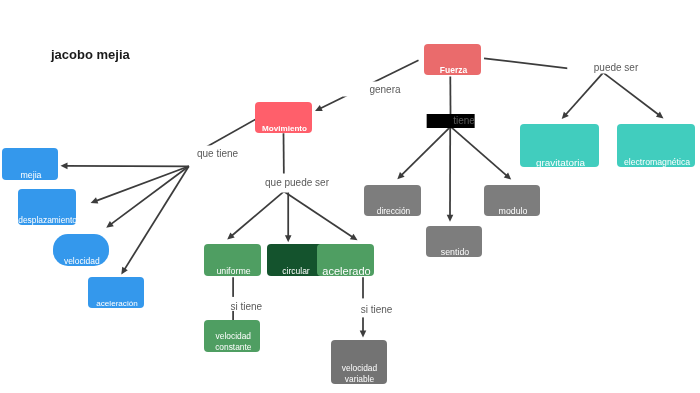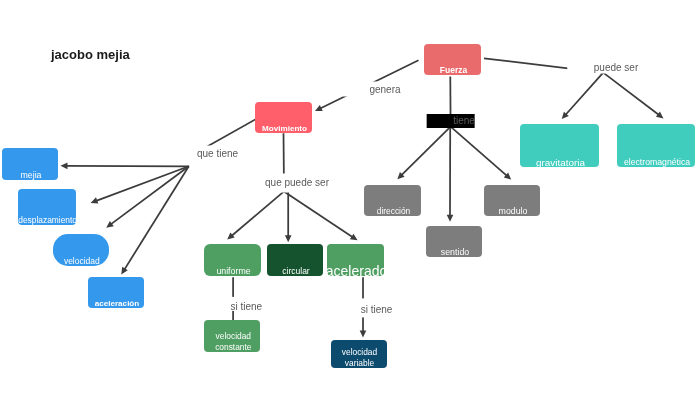--- a/index.html
+++ b/index.html
@@ -122,36 +122,36 @@
     </div>
   <div class="node" style="left: 2px; top: 148px; width: 56px; height: 32px; background: rgb(52, 152, 236); color: rgb(255, 255, 255); font-size: 8.8px; font-weight: normal;">
       <span>mejia</span>
     </div>
   <div class="node" style="left: 17.6px; top: 189px; width: 58px; height: 36.4px; background: rgb(52, 152, 236); color: rgb(255, 255, 255); font-size: 8.4px; font-weight: normal;">
       <span>desplazamiento</span>
     </div>
   <div class="node" style="left: 52.6px; top: 234px; width: 56.5px; height: 31.7px; background: rgb(52, 152, 236); color: rgb(255, 255, 255); font-size: 8.5px; font-weight: normal; border-radius: 15px;">
       <span>velocidad</span>
     </div>
-  <div class="node" style="left: 88px; top: 277px; width: 56px; height: 31px; background: rgb(52, 152, 236); color: rgb(255, 255, 255); font-size: 8.1px; font-weight: bold;">
+  <div class="node" style="left: 88px; top: 277px; width: 56px; height: 31px; background: rgb(52, 152, 236); color: rgb(255, 255, 255); font-size: 8.1px; font-weight: normal;">
       <span>aceleración</span>
     </div>
-  <div class="node" style="left: 204px; top: 244px; width: 57px; height: 32px; background: rgb(79, 158, 98); color: rgb(255, 255, 255); font-size: 8.8px; font-weight: normal; border-radius: 6px;">
+  <div class="node" style="left: 204px; top: 244px; width: 57px; height: 32px; background: rgb(79, 158, 98); color: rgb(255, 255, 255); font-size: 8.8px; font-weight: normal;">
       <span>uniforme</span>
     </div>
   <div class="node" style="left: 267px; top: 244px; width: 56px; height: 32px; background: #14532d; color: rgb(255, 255, 255); font-size: 8.5px; font-weight: normal;">
       <span>circular</span>
     </div>
-  <div class="node" style="left: 327px; top: 244px; width: 57px; height: 32px; background: rgb(79, 158, 98); color: rgb(255, 255, 255); font-size: 14px; font-weight: normal;">
+  <div class="node" style="left: 317px; top: 244px; width: 57px; height: 32px; background: rgb(79, 158, 98); color: rgb(255, 255, 255); font-size: 11px; font-weight: normal;">
       <span>acelerado</span>
     </div>
   <div class="node" style="left: 204.3px; top: 320px; width: 56px; height: 32px; background: rgb(79, 158, 98); color: rgb(255, 255, 255); font-size: 8.4px; font-weight: normal; padding-top: 4px;">
       <span>velocidad constante</span>
     </div>
-  <div class="node" style="left: 330.5px; top: 340px; width: 56px; height: 28px; background: #0c4a6e; color: rgb(255, 255, 255); font-size: 8.4px; font-weight: normal; padding-top: 20px;">
+  <div class="node" style="left: 330.5px; top: 340px; width: 56px; height: 44px; background: #737373; color: rgb(255, 255, 255); font-size: 8.4px; font-weight: normal; padding-top: 20px;">
       <span>velocidad variable</span>
     </div>
   <div class="node" style="left: 426px; top: 226px; width: 56px; height: 31px; background: rgb(125, 125, 125); color: rgb(255, 255, 255); font-size: 8.8px; font-weight: normal;">
       <span>sentido</span>
     </div>
   <div class="node" style="left: 364px; top: 185px; width: 57px; height: 31px; background: rgb(125, 125, 125); color: rgb(255, 255, 255); font-size: 8.4px; font-weight: normal;">
       <span>dirección</span>
     </div>
   <div class="node" style="left: 484px; top: 185px; width: 56px; height: 31px; background: rgb(125, 125, 125); color: rgb(255, 255, 255); font-size: 8.8px; font-weight: normal;">
       <span>modulo</span>

